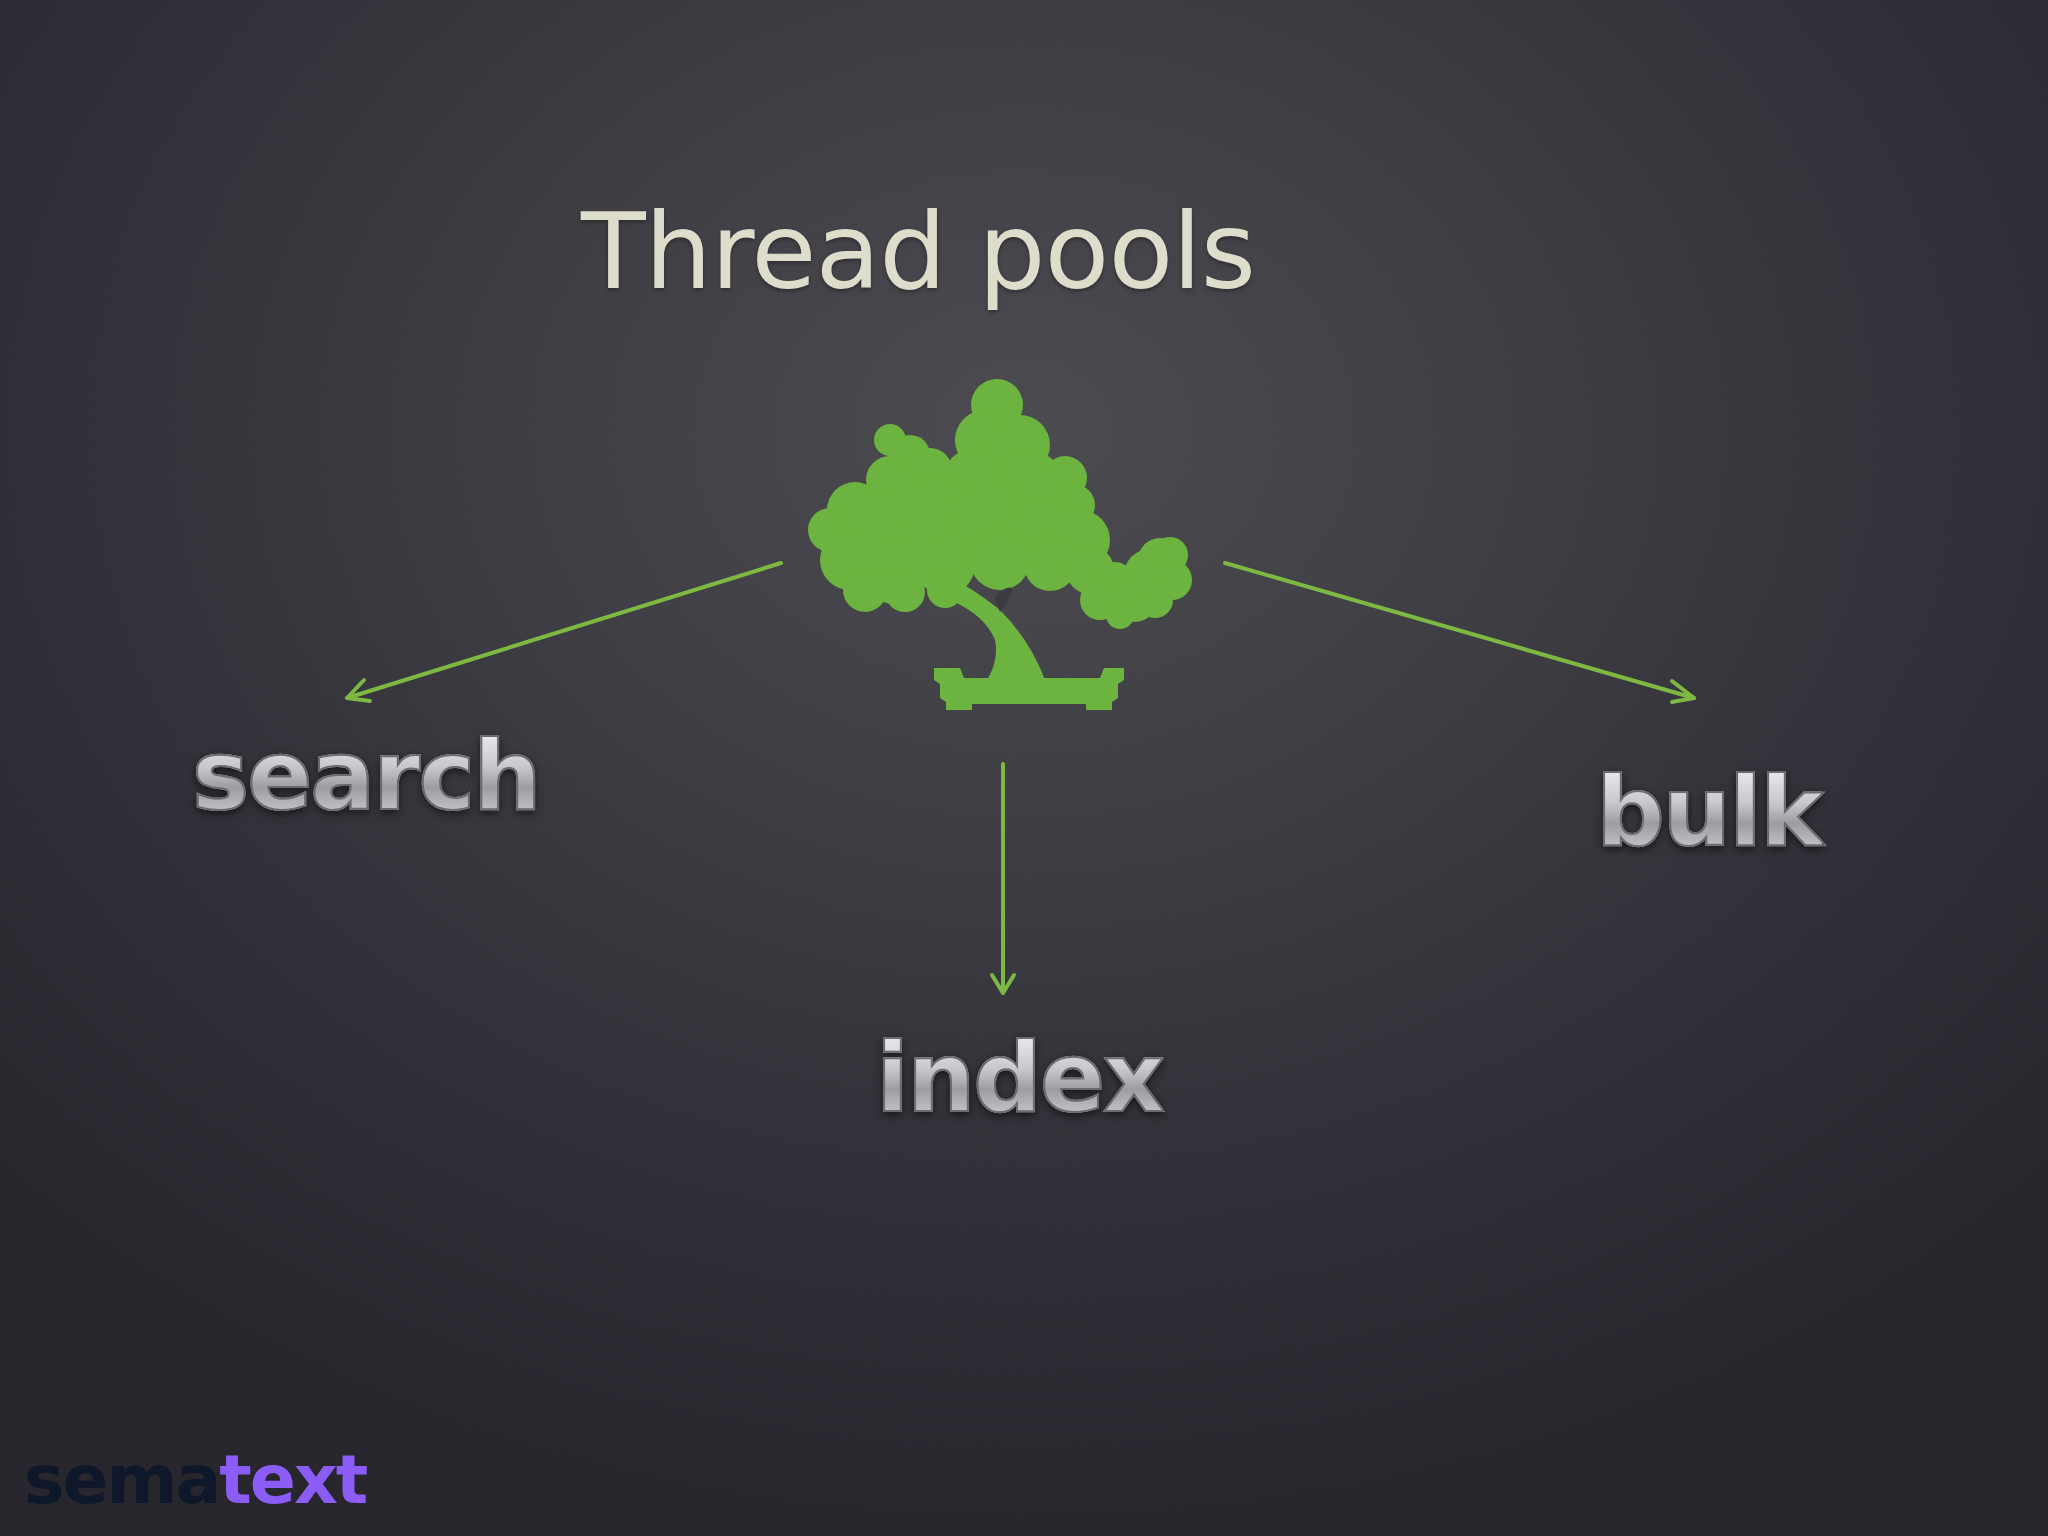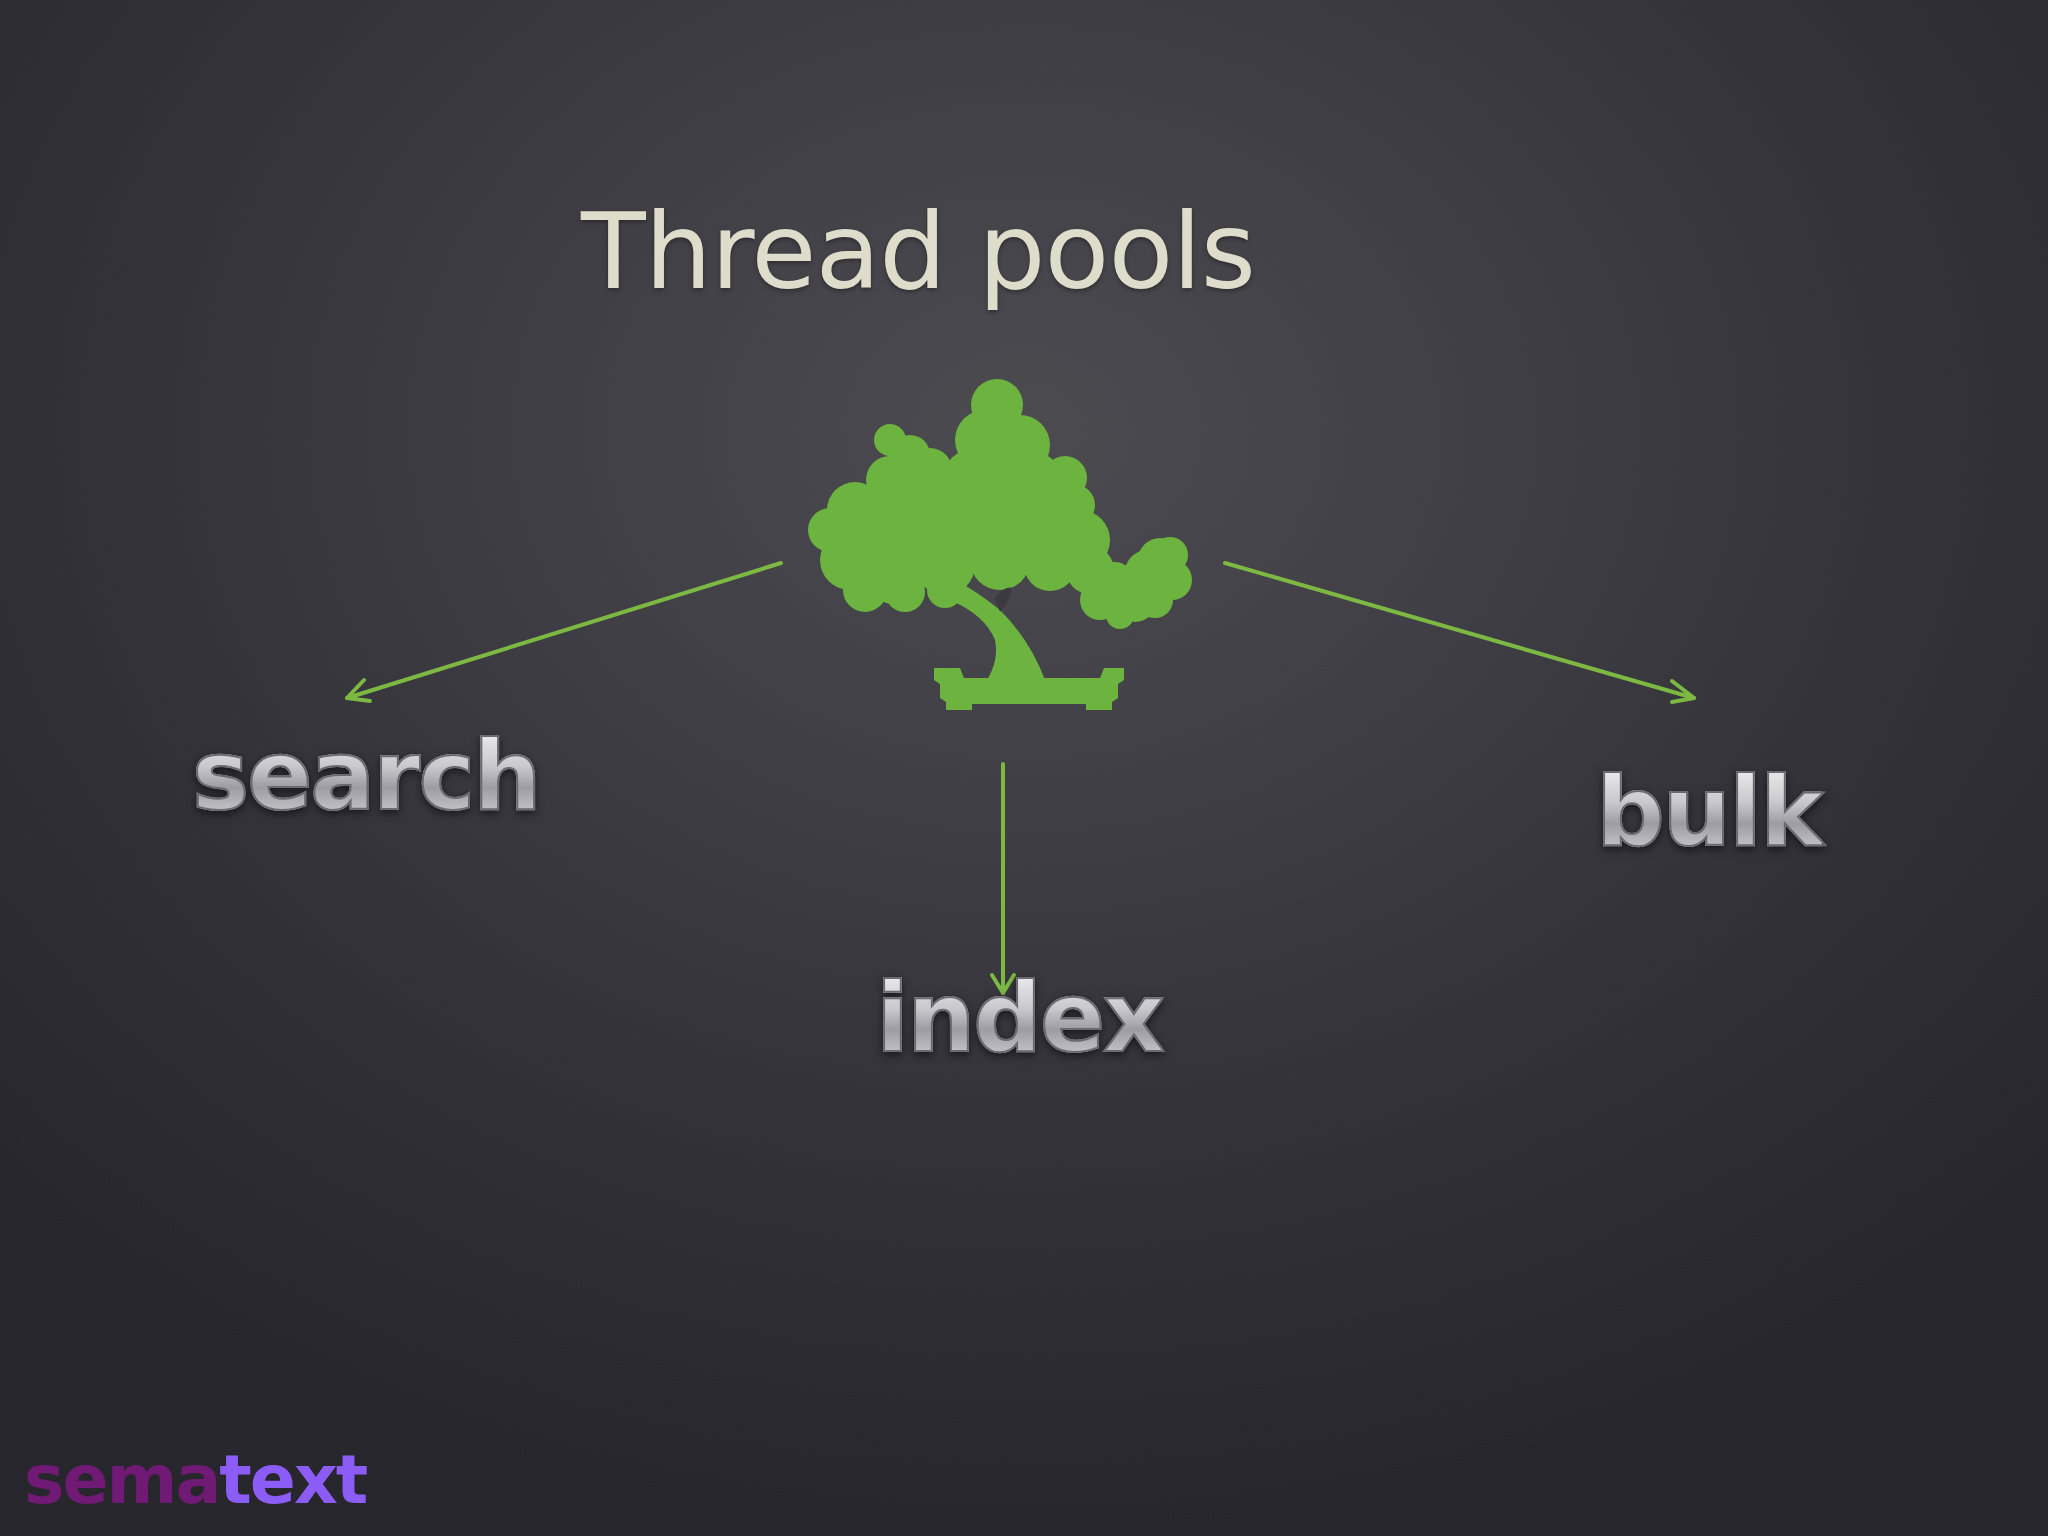--- a/index.html
+++ b/index.html
@@ -54,32 +54,32 @@
       letter-spacing: -2px;
       background: linear-gradient(180deg, #f0f0f2 0%, #c9c9cd 40%, #9c9ca2 62%, #d7d7db 100%);
       -webkit-background-clip: text;
       background-clip: text;
       color: transparent;
       -webkit-text-stroke: 2px #6a6a70;
       filter: drop-shadow(0 3px 4px rgba(0,0,0,0.55));
     }
     .label-search { left: 192px; top: 728px; text-align: right; }
     .label-bulk   { left: 1596px; top: 722px; margin-top: 42px; }
-    .label-index  { left: 876px; top: 970px; }
+    .label-index  { left: 876px; top: 1030px; }
     .logo {
       position: absolute;
       left: 24px;
       top: 1446px;
       font-family: "DejaVu Sans", sans-serif;
       font-size: 68px;
       font-weight: bold;
       letter-spacing: -2px;
       line-height: 1;
     }
-    .logo .sema { color: #701a75; }
+    .logo .sema { color: #0f172a; }
     .logo .text { color: #8b5cf6; }
   </style>
 </head>
 <body>
 
 <div class="noise"></div>
 
 <h1 class="title">Thread pools</h1>
 
 <svg class="diagram" viewBox="0 0 2048 1536" width="2048" height="1536">

